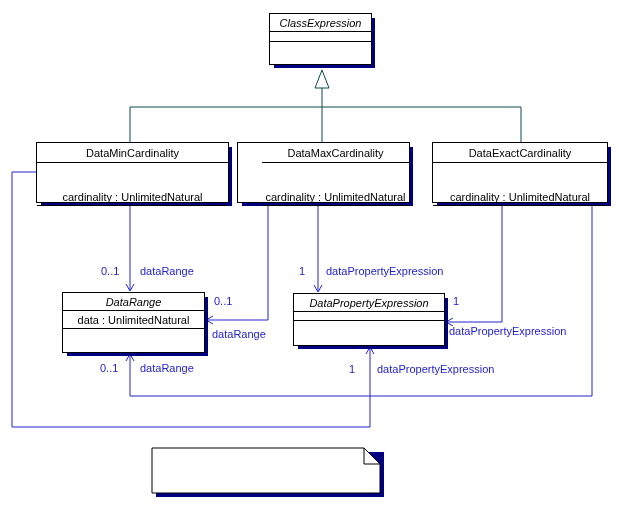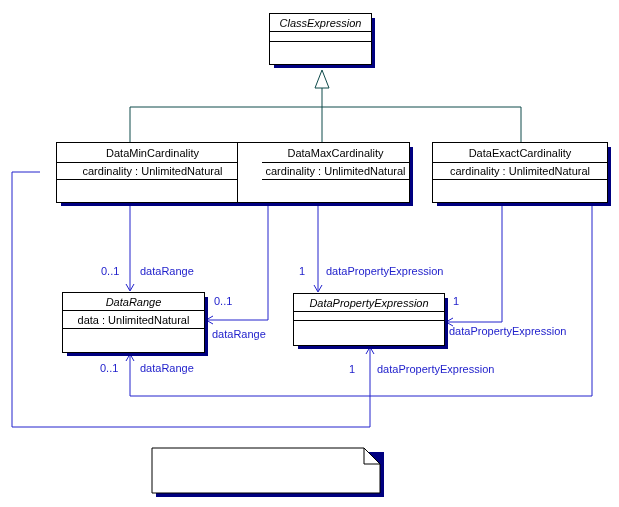--- a/index.html
+++ b/index.html
@@ -41,25 +41,25 @@
     display:flex;align-items:center;justify-content:center;
     box-sizing:border-box;white-space:nowrap;overflow:hidden;
   }
   .c-ops{box-sizing:border-box;}
 
   
   #cls-expression{left:269px;top:13px;width:103px;height:52px;}
   #cls-expression .c-title{height:18px;}
   #cls-expression .c-attrs{height:10px;}
 
-  #cls-min{left:56px;top:142px;width:193px;height:61px;}
+  #cls-min{left:36px;top:142px;width:193px;height:61px;}
   #cls-max{left:237px;top:142px;width:173px;height:61px;padding-left:24px;}
   #cls-exact{left:432px;top:142px;width:176px;height:61px;}
   .row-box .c-title{height:20px;}
-  .row-box .c-attrs{height:17px;}
+  .row-box .c-attrs{height:17px;margin-top:26px;}
 
   #cls-range{left:62px;top:292px;width:143px;height:61px;}
   #cls-range .c-title{height:18px;}
   #cls-range .c-attrs{height:18px;}
 
   #cls-dpe{left:293px;top:293px;width:152px;height:53px;}
   #cls-dpe .c-title{height:18px;}
   #cls-dpe .c-attrs{height:9px;}
 
   .lbl{

